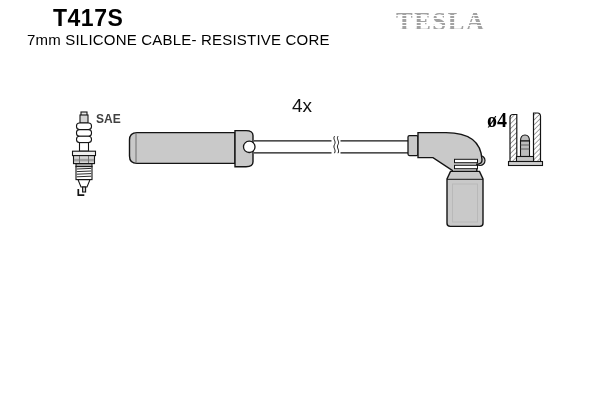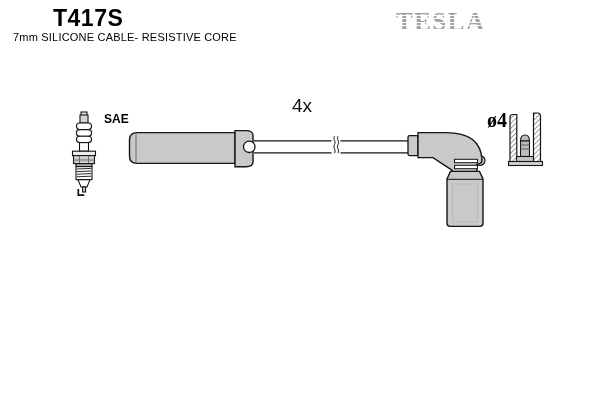--- a/index.html
+++ b/index.html
@@ -2,31 +2,31 @@
 <html><head>
 <meta charset="utf-8">
 <style>
   * { margin:0; padding:0; box-sizing:border-box; }
   html,body { width:600px; height:400px; }
   body { font-family:"Liberation Sans", sans-serif; background:#fff; }
   .canvas { position:relative; width:600px; height:400px; background:#fff; overflow:hidden; }
 
   .part-number { position:absolute; left:13px; top:6px; font-size:23px; font-weight:bold;
                  letter-spacing:0.5px; color:#000; line-height:1.1;margin-left:40px; }
-  .subtitle    { position:absolute; left:13px; top:31px; font-size:11px; color:#000;
+  .subtitle    { position:absolute; left:27px; top:31px; font-size:15px; color:#000;
                  letter-spacing:0.2px; }
   .brand-logo  { position:absolute; left:396px; top:9px; font-size:25px; font-weight:800;
                  letter-spacing:1.5px; color:#a2a2a2; line-height:1;font-family:Liberation Serif, serif; }
   
   .brand-logo::after { content:""; position:absolute; inset:0;
                  background:repeating-linear-gradient(180deg,
                    rgba(255,255,255,0) 0 2.1px, #fff 2.1px 3.5px); pointer-events:none; }
 
   .qty-label { position:absolute; left:292px; top:95px; font-size:19px; color:#111; }
-  .sae-label { position:absolute; left:96px;  top:112px; font-size:12px; font-weight:bold; color:#000000;margin-left:8px; }
+  .sae-label { position:absolute; left:96px;  top:112px; font-size:12px; font-weight:bold; color:#404040; }
   .dia-label { position:absolute; left:487px; top:109px; font-size:20px; font-weight:bold;
                font-family:"Liberation Serif", serif; color:#000; }
 
   svg.diagram { position:absolute; left:0; top:0; }
 </style>
 </head>
 <body>
 
 <div class="canvas">
 

